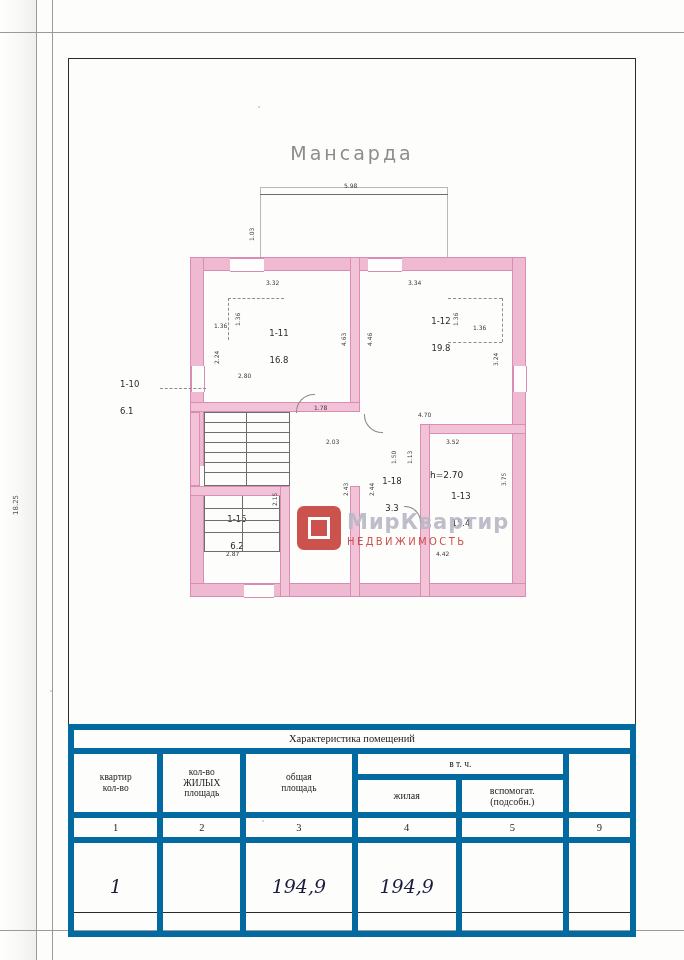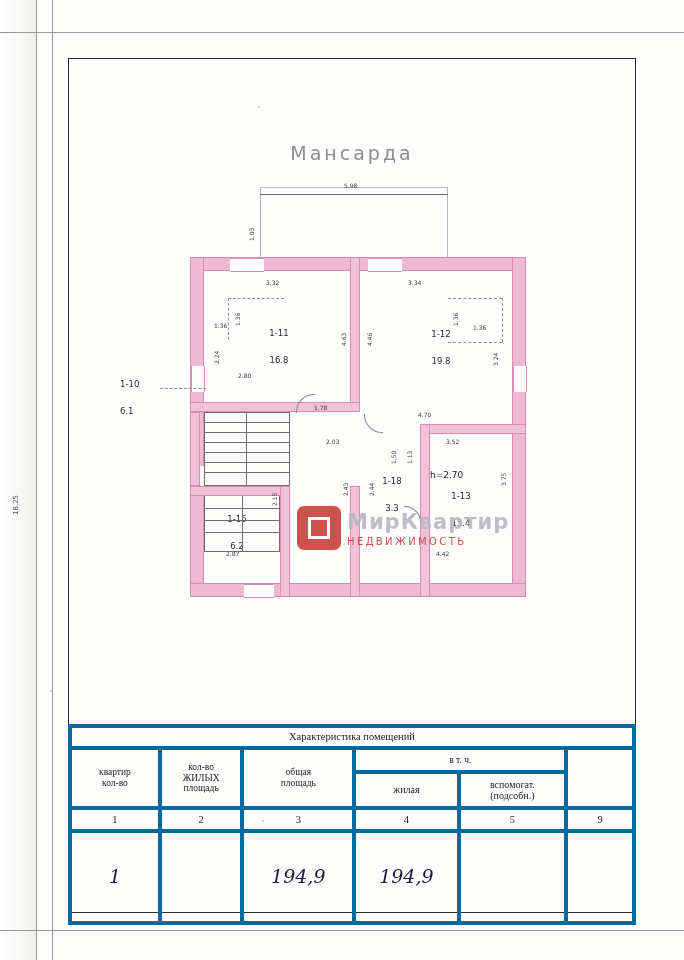--- a/index.html
+++ b/index.html
@@ -185,21 +185,21 @@
   
   .tbl {
     position: absolute;
     left: 68px; top: 724px;
     width: 568px;
     border-collapse: collapse;
     font-size: 10px;
     color: #1d1d1d;
   }
   .tbl td, .tbl th {
-    border: 4px solid #0369a1;
+    border: 6px solid #0369a1;
     text-align: center;
     vertical-align: middle;
     font-weight: normal;
     padding: 1px 2px;
     line-height: 1.12;
   }
   .tbl .caption-row td { height: 16px; font-size: 10.5px; }
   .tbl .head-row td { height: 48px; font-size: 9.5px; }
   .tbl .numrow td { height: 17px; font-size: 10.5px; }
   .tbl .datarow td { height: 86px; }
@@ -304,21 +304,21 @@
     <div class="dim vert" style="left:274px;top:430px;">2.43</div>
     <div class="dim vert" style="left:300px;top:430px;">2.44</div>
     <div class="dim vert" style="left:203px;top:440px;">2.15</div>
     <div class="dim" style="left:158px;top:484px;">2.87</div>
     <div class="dim" style="left:368px;top:484px;">4.42</div>
 
     <div class="room-label" style="left:186px;top:262px;width:50px;">
       <span class="num">1-11</span>
       <span class="area">16.8</span>
     </div>
-    <div class="room-label" style="left:348px;top:263px;width:50px;">
+    <div class="room-label" style="left:348px;top:250px;width:50px;">
       <span class="num">1-12</span>
       <span class="area">19.8</span>
     </div>
     <div class="room-label" style="left:52px;top:313px;width:44px;text-align:left;">
       <span class="num">1-10</span>
       <span class="area">6.1</span>
     </div>
     <div class="leader" style="left:92px;top:322px;width:46px;"></div>
 
     <div class="room-label" style="left:146px;top:448px;width:46px;">

